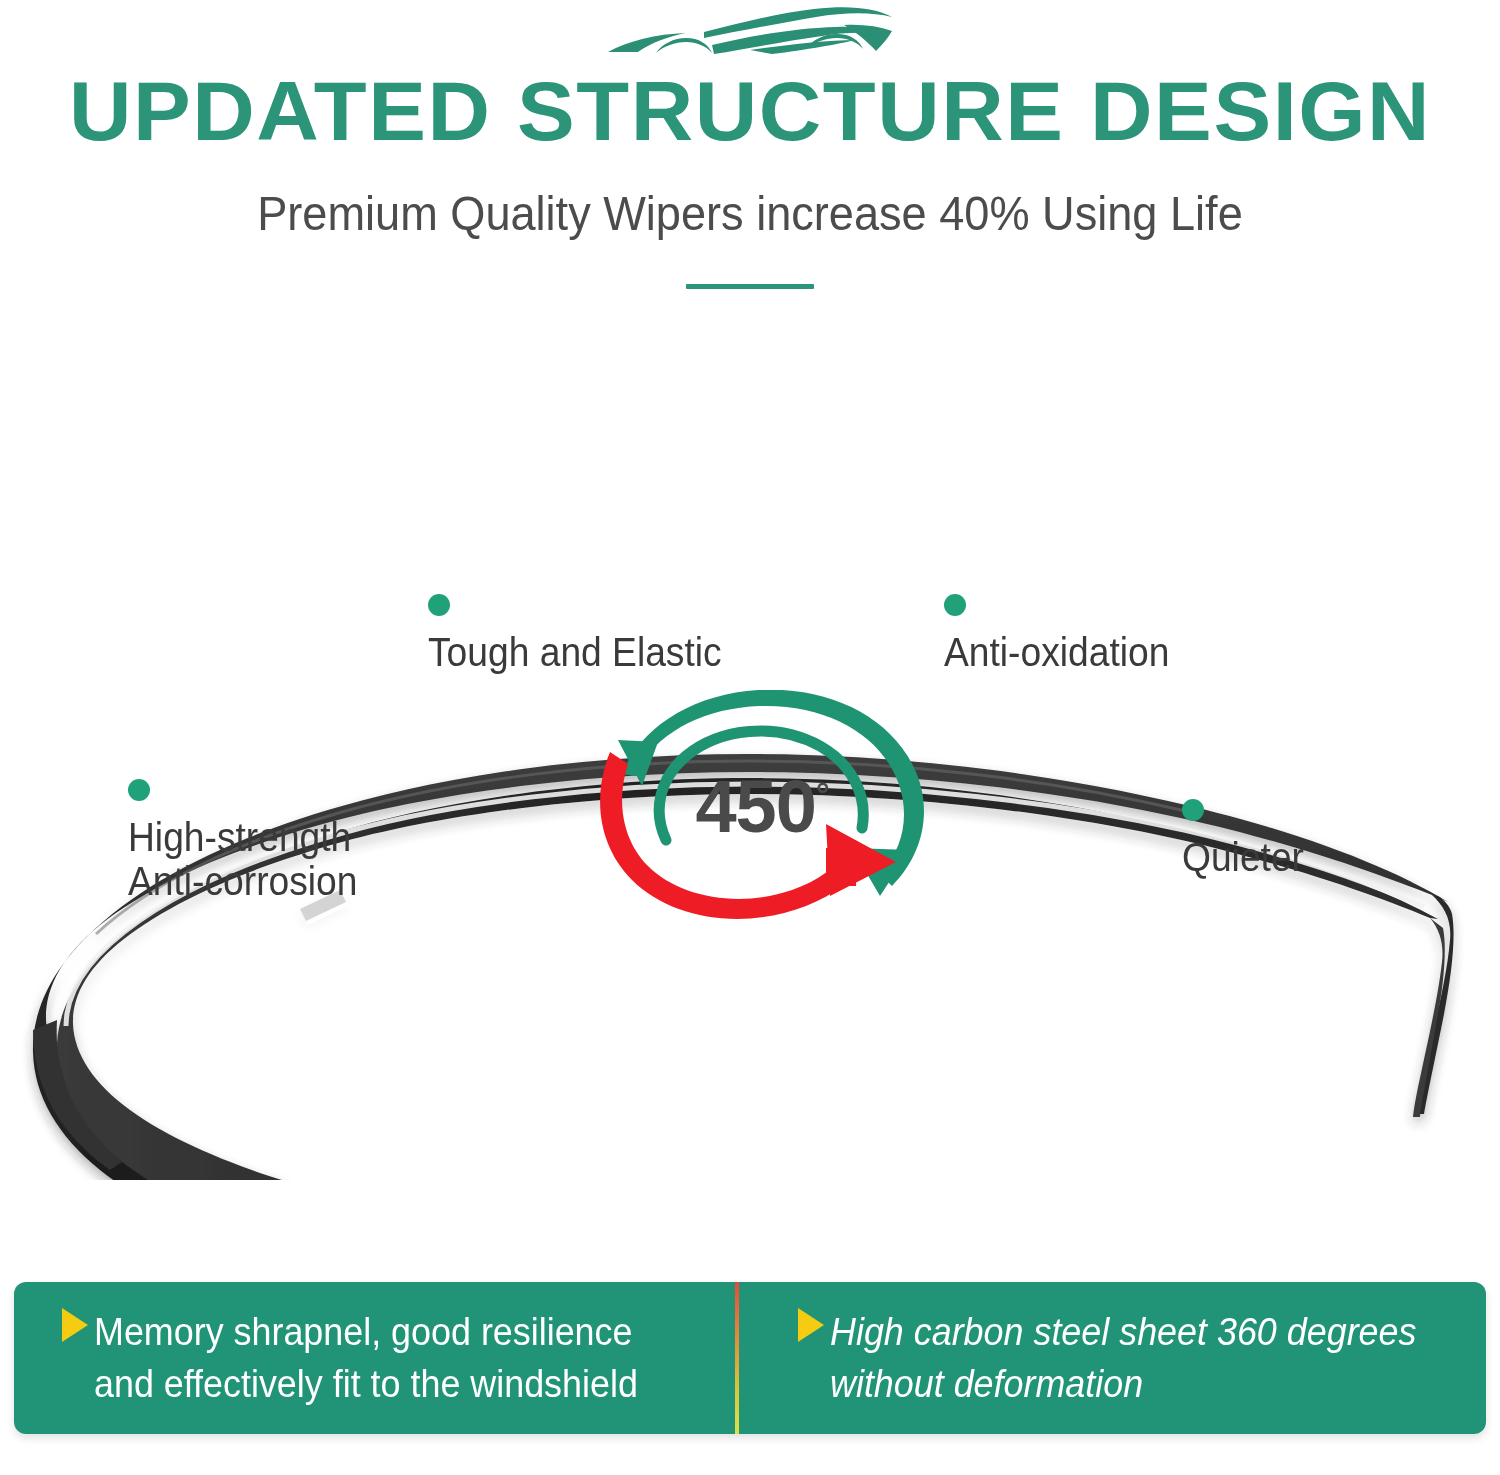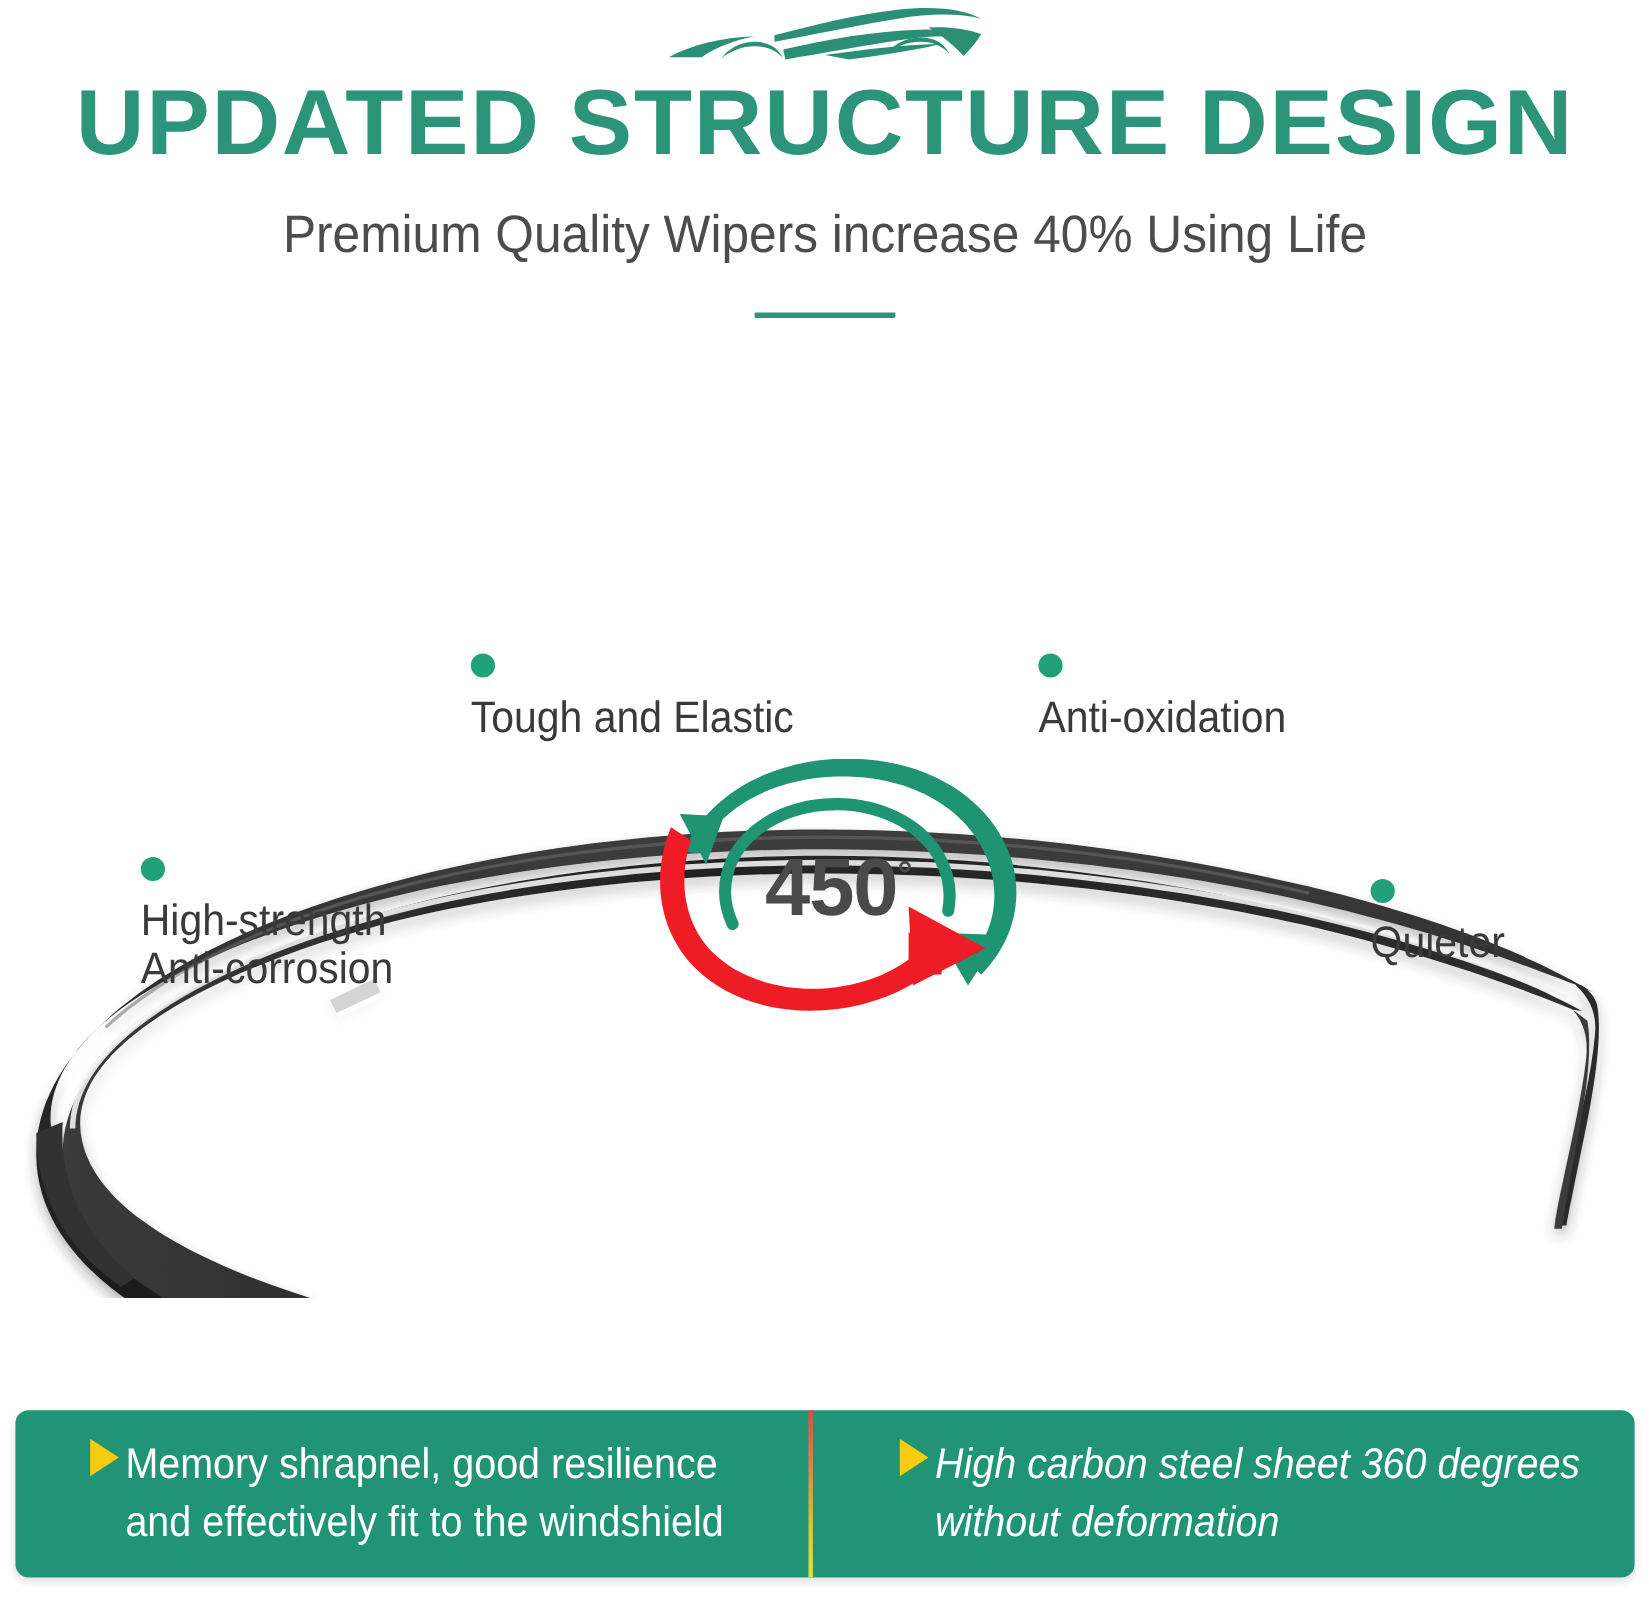--- a/index.html
+++ b/index.html
@@ -73,21 +73,21 @@
     line-height:44px;
     color:#3a3a3a;
     transform:scaleX(0.93);
     transform-origin:left center;
   }
   .feature .ftext span{display:block;}
 
   #feat-tough{left:428px;top:580px;}
   #feat-anti{left:944px;top:580px;}
   #feat-high{left:128px;top:765px;}
-  #feat-quiet{left:1246px;top:785px;}
+  #feat-quiet{left:1182px;top:785px;}
 
   
   .badge360{
     position:absolute;left:580px;top:690px;width:380px;height:240px;
   }
   .badge360 .num{
     position:absolute;left:0;top:0;width:380px;height:240px;
     display:flex;align-items:center;justify-content:center;
     pointer-events:none;
   }
@@ -112,21 +112,21 @@
     border-radius:12px;
     overflow:visible;
     box-shadow:0 4px 8px rgba(0,0,0,0.12);
   }
   .banner{
     position:relative;
     flex:1 1 50%;
     background:#219478;
     display:flex;
     align-items:center;
-    padding:0 0 0 68px;
+    padding:0 0 0 48px;
     box-sizing:border-box;
     min-width:0;
   }
   .banner:first-child{border-radius:12px 0 0 12px;}
   .banner:last-child{border-radius:0 12px 12px 0;font-style:italic;}
   .banner .tri{
     width:0;height:0;
     border-left:26px solid #f5cc11;
     border-top:17px solid transparent;
     border-bottom:17px solid transparent;

